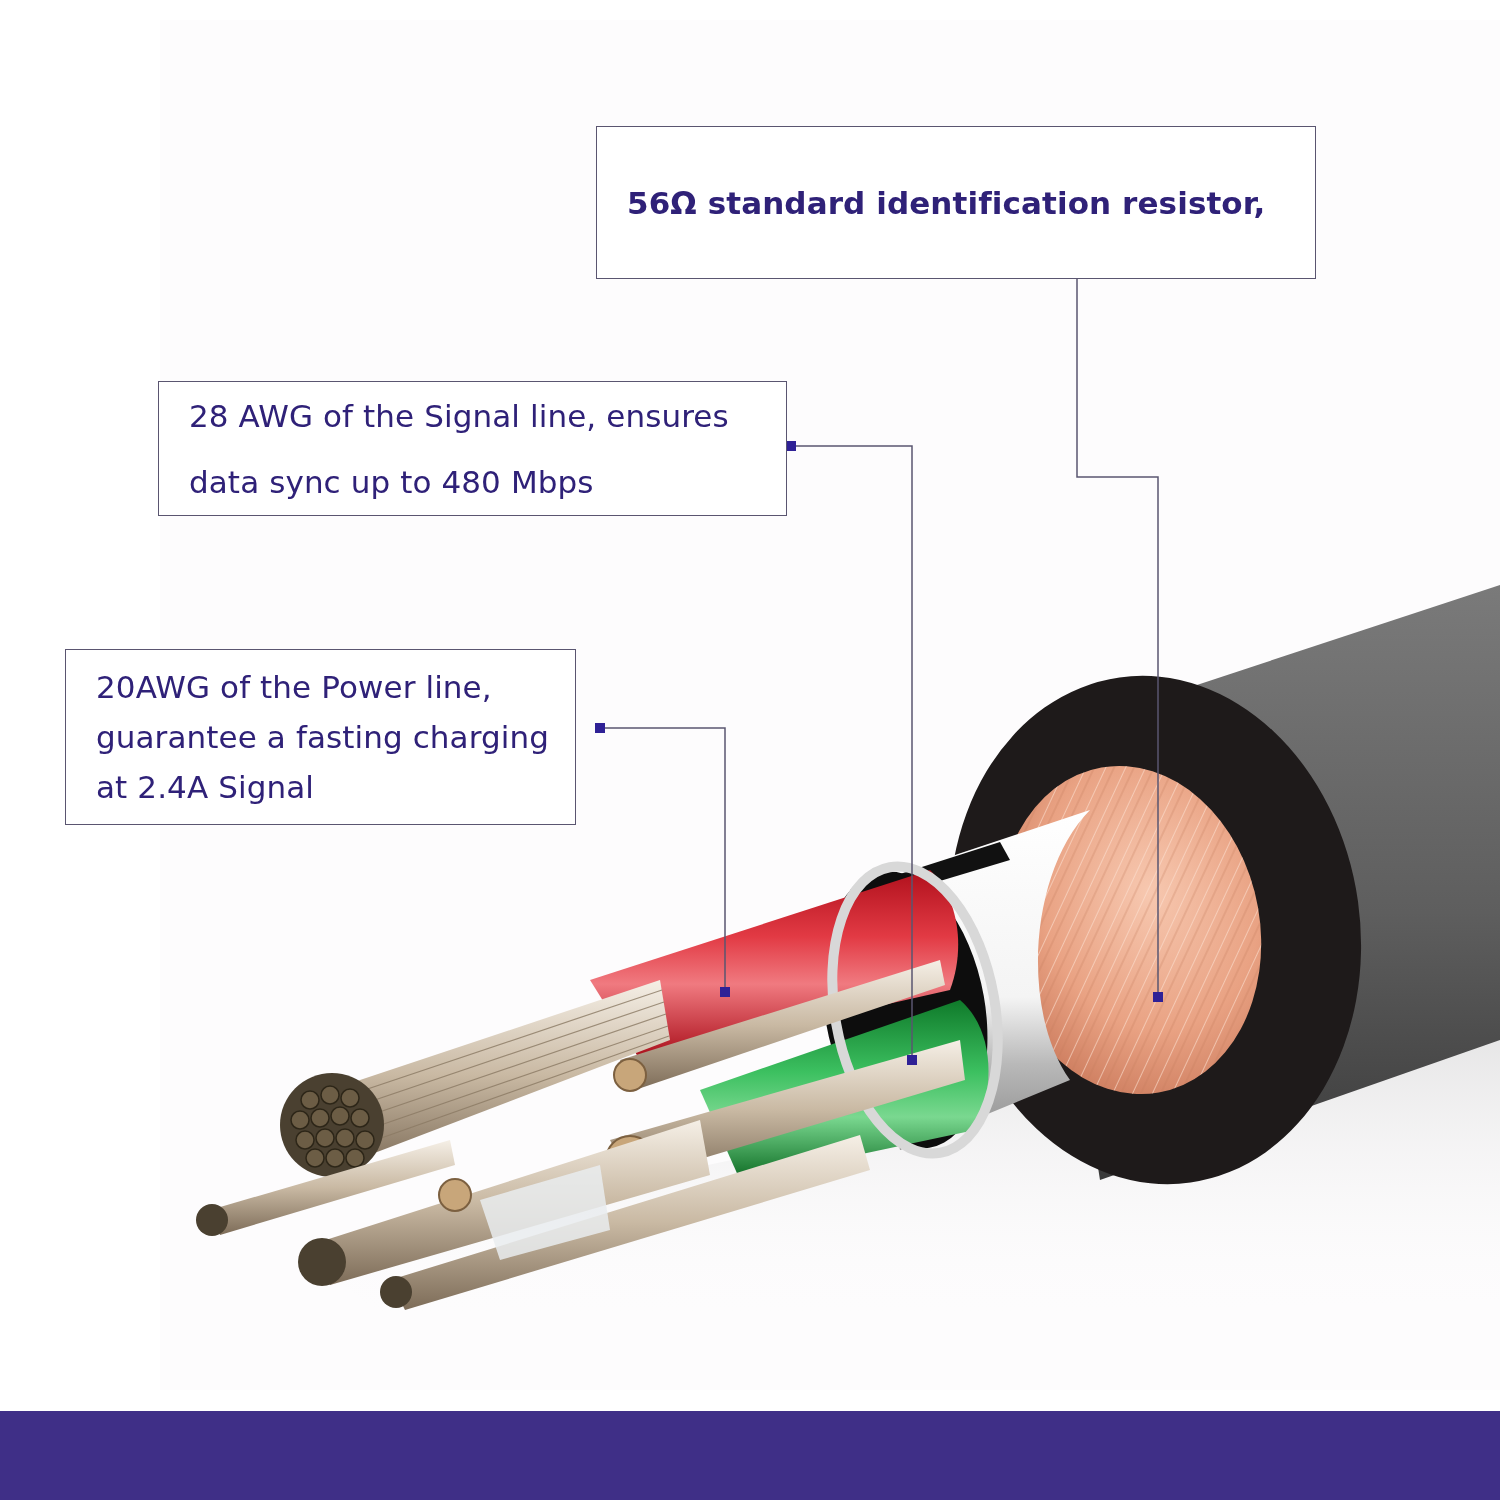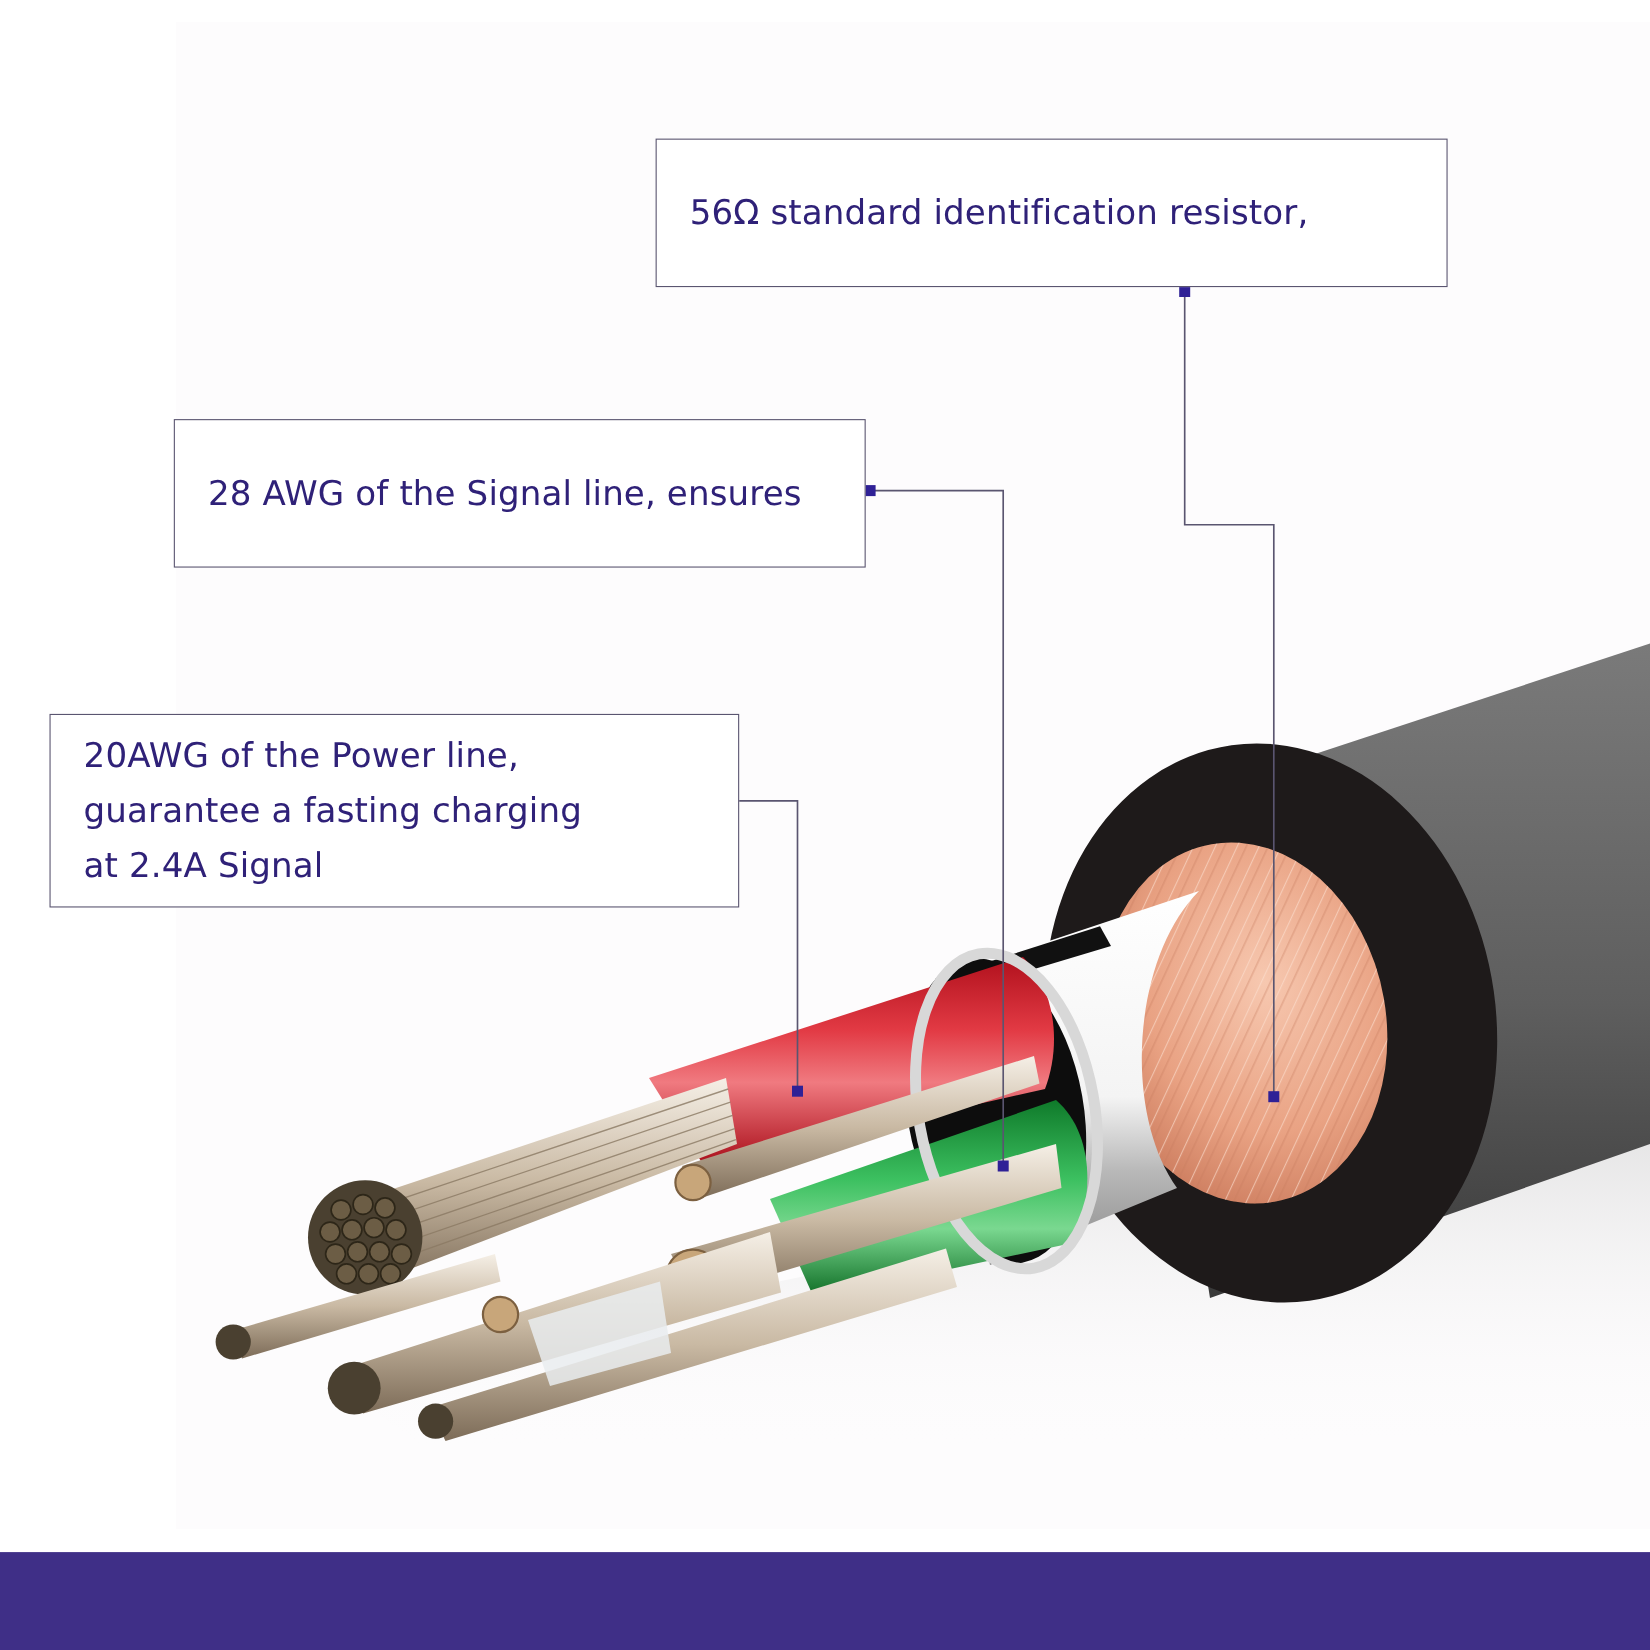--- a/index.html
+++ b/index.html
@@ -15,23 +15,23 @@
   .illustration { position: absolute; left: 0; top: 0; width: 1500px; height: 1500px; }
   .callout {
     position: absolute; box-sizing: border-box;
     background: #ffffff; border: 1.5px solid #5a5570;
     color: #2f2178; font-size: 31px; line-height: 50px;
     padding: 0 0 0 30px;
     display: flex; flex-direction: column; justify-content: center;
     letter-spacing: 0.1px;
   }
   .callout span { display: block; white-space: nowrap; }
-  #callout-resistor { left: 596px; top: 126px; width: 720px; height: 135px; }
+  #callout-resistor { left: 596px; top: 126px; width: 720px; height: 153px; font-weight: bold; }
   #callout-signal { left: 158px; top: 381px; width: 629px; height: 135px; }
-  #callout-power { left: 45px; top: 649px; width: 627px; height: 176px; }
+  #callout-power { left: 65px; top: 649px; width: 511px; height: 176px; }
   .footer-bar {
     position: absolute; left: 0; top: 1411px; width: 1500px; height: 89px;
   }
 </style>
 </head>
 <body>
 
 <div class="panel"></div>
 
 <svg class="illustration" viewBox="0 0 1500 1500" xmlns="http://www.w3.org/2000/svg">
@@ -160,20 +160,21 @@
     <rect x="720" y="987" width="10" height="10"></rect>
   </g>
 </svg>
 
 <div class="callout" id="callout-resistor" style="color: rgb(47, 33, 120);">
   <span>56Ω standard identification resistor,</span>
 </div>
 
 <div class="callout" id="callout-signal" style="color: rgb(47, 33, 120); gap: 16px;">
   <span>28 AWG of the Signal line, ensures</span>
+  <span>data sync up to 480 Mbps</span>
 </div>
 
 <div class="callout" id="callout-power" style="color: rgb(47, 33, 120);">
   <span>20AWG of the Power line,</span>
   <span>guarantee a fasting charging</span>
   <span>at 2.4A Signal</span>
 </div>
 
 <div class="footer-bar" style="background: rgb(63, 47, 135);"></div>
 

